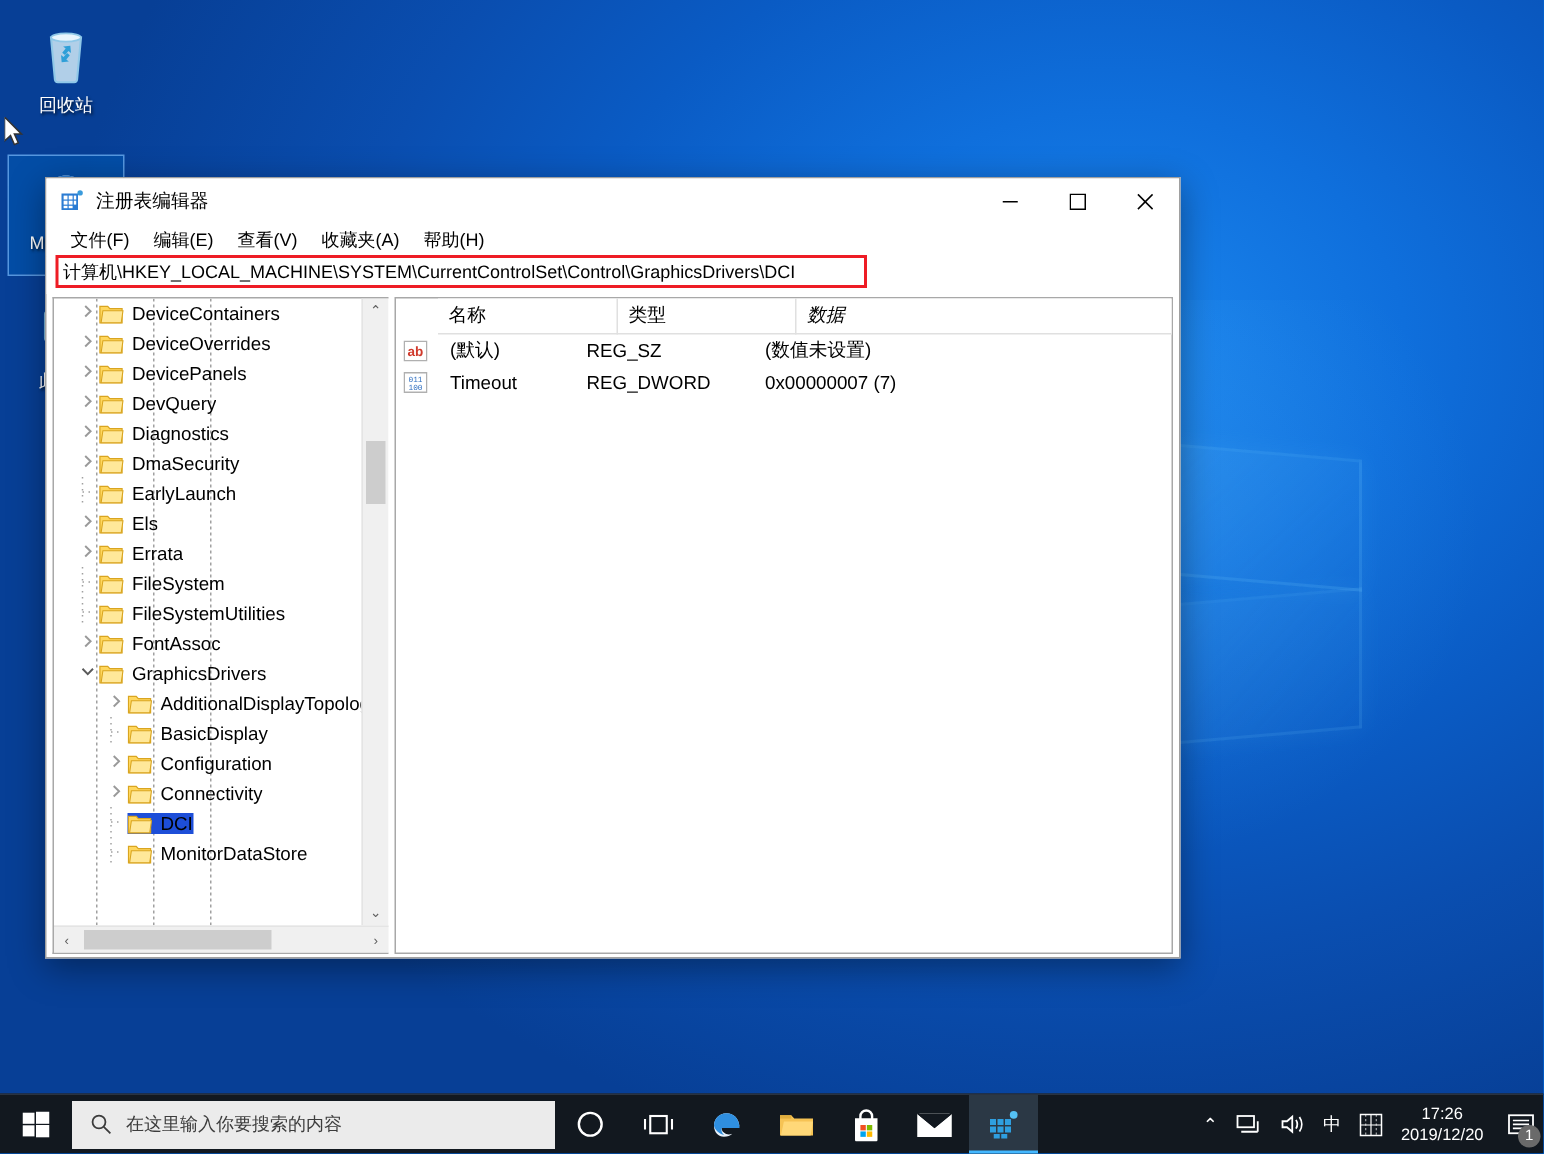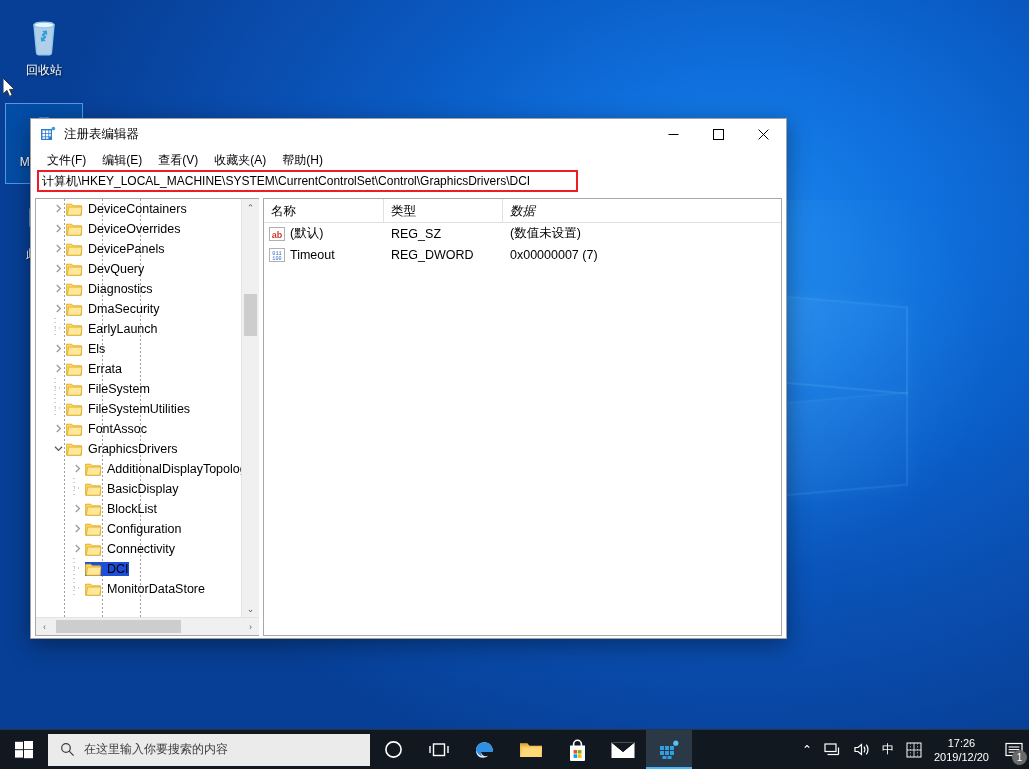--- a/index.html
+++ b/index.html
@@ -137,35 +137,36 @@
                font-size: 9px; color: #606060; }
   .hsb-thumb { position: absolute; top: 2px; height: 13px; background: #cdcdcd; }
 
   
   #listpane {
     flex: 1 1 auto; border: 1px solid #a8a8a8;
     margin: 2px 4px 2px 4px; background: #fff;
     display: flex; flex-direction: column; min-width: 0;
   }
   #listheader {
-    height: 24px; flex: 0 0 24px; display: flex; 
+    height: 24px; flex: 0 0 24px; display: flex; align-items: center;
     border-bottom: 1px solid #e0e0e0; font-size: 12.5px; color: #000;
     background: #fff;
+    margin-left: 28px;
   }
   .colhead { height: 24px; display: flex; align-items: center; padding-left: 7px;
              border-right: 1px solid #e0e0e0; }
   #col-name { flex: 0 0 120px; }
   #col-type { flex: 0 0 119px; }
   #col-data { flex: 1 1 auto; border-right: none; font-style: italic; }
   .lrow { height: 21px; display: flex; align-items: center; font-size: 12.5px; color: #000; }
   .lcell { padding-left: 7px; display: flex; align-items: center; overflow: hidden; white-space: nowrap; }
   .lcell.c-name { flex: 0 0 120px; padding-left: 5px; }
   .lcell.c-type { flex: 0 0 119px; }
   .lcell.c-data { flex: 1 1 auto; }
-  .val-icon { width: 16px; height: 14px; flex: 0 0 16px; margin-right: 5px; }
+  .val-icon { width: 16px; height: 14px; flex: 0 0 16px; margin-right: 15px; }
 
   
   #taskbar {
     position: absolute; left: 0; bottom: 0; width: 1029px; height: 40px;
     background: #12181f; display: flex; align-items: center;
     border-top: 1px solid #2a3340;
   }
   #start-btn { width: 48px; height: 40px; display: flex; align-items: center; justify-content: center; }
   #search-box {
     width: 322px; height: 32px; margin-left: 0; background: #ebebeb;
@@ -451,30 +452,20 @@
               <span class="tlabel">BasicDisplay</span>
             </div>
             <div class="tnode" style="padding-left: 33px;">
               <span class="chev"><svg width="9" height="9" viewBox="0 0 9 9">
                   <polyline points="2.8,1 6.4,4.5 2.8,8" fill="none" stroke="#9a9a9a" stroke-width="1.3"></polyline>
                 </svg></span>
               <span class="folder"><svg viewBox="0 0 17 14">
                   <path d="M0.6 2.2h5.2l1.4 1.6h8.2v9.4H0.6z" fill="#ffd75e" stroke="#d9a520" stroke-width=".8"></path>
                   <path d="M2.6 5.1h13.4l-1.2 8.1H1.4z" fill="#ffe89a" stroke="#d9a520" stroke-width=".7"></path>
                 </svg></span>
-              <span class="tlabel">BlockList</span>
-            </div>
-            <div class="tnode" style="padding-left: 33px;">
-              <span class="chev"><svg width="9" height="9" viewBox="0 0 9 9">
-                  <polyline points="2.8,1 6.4,4.5 2.8,8" fill="none" stroke="#9a9a9a" stroke-width="1.3"></polyline>
-                </svg></span>
-              <span class="folder"><svg viewBox="0 0 17 14">
-                  <path d="M0.6 2.2h5.2l1.4 1.6h8.2v9.4H0.6z" fill="#ffd75e" stroke="#d9a520" stroke-width=".8"></path>
-                  <path d="M2.6 5.1h13.4l-1.2 8.1H1.4z" fill="#ffe89a" stroke="#d9a520" stroke-width=".7"></path>
-                </svg></span>
               <span class="tlabel">Configuration</span>
             </div>
             <div class="tnode" style="padding-left: 33px;">
               <span class="chev"><svg width="9" height="9" viewBox="0 0 9 9">
                   <polyline points="2.8,1 6.4,4.5 2.8,8" fill="none" stroke="#9a9a9a" stroke-width="1.3"></polyline>
                 </svg></span>
               <span class="folder"><svg viewBox="0 0 17 14">
                   <path d="M0.6 2.2h5.2l1.4 1.6h8.2v9.4H0.6z" fill="#ffd75e" stroke="#d9a520" stroke-width=".8"></path>
                   <path d="M2.6 5.1h13.4l-1.2 8.1H1.4z" fill="#ffe89a" stroke="#d9a520" stroke-width=".7"></path>
                 </svg></span>

